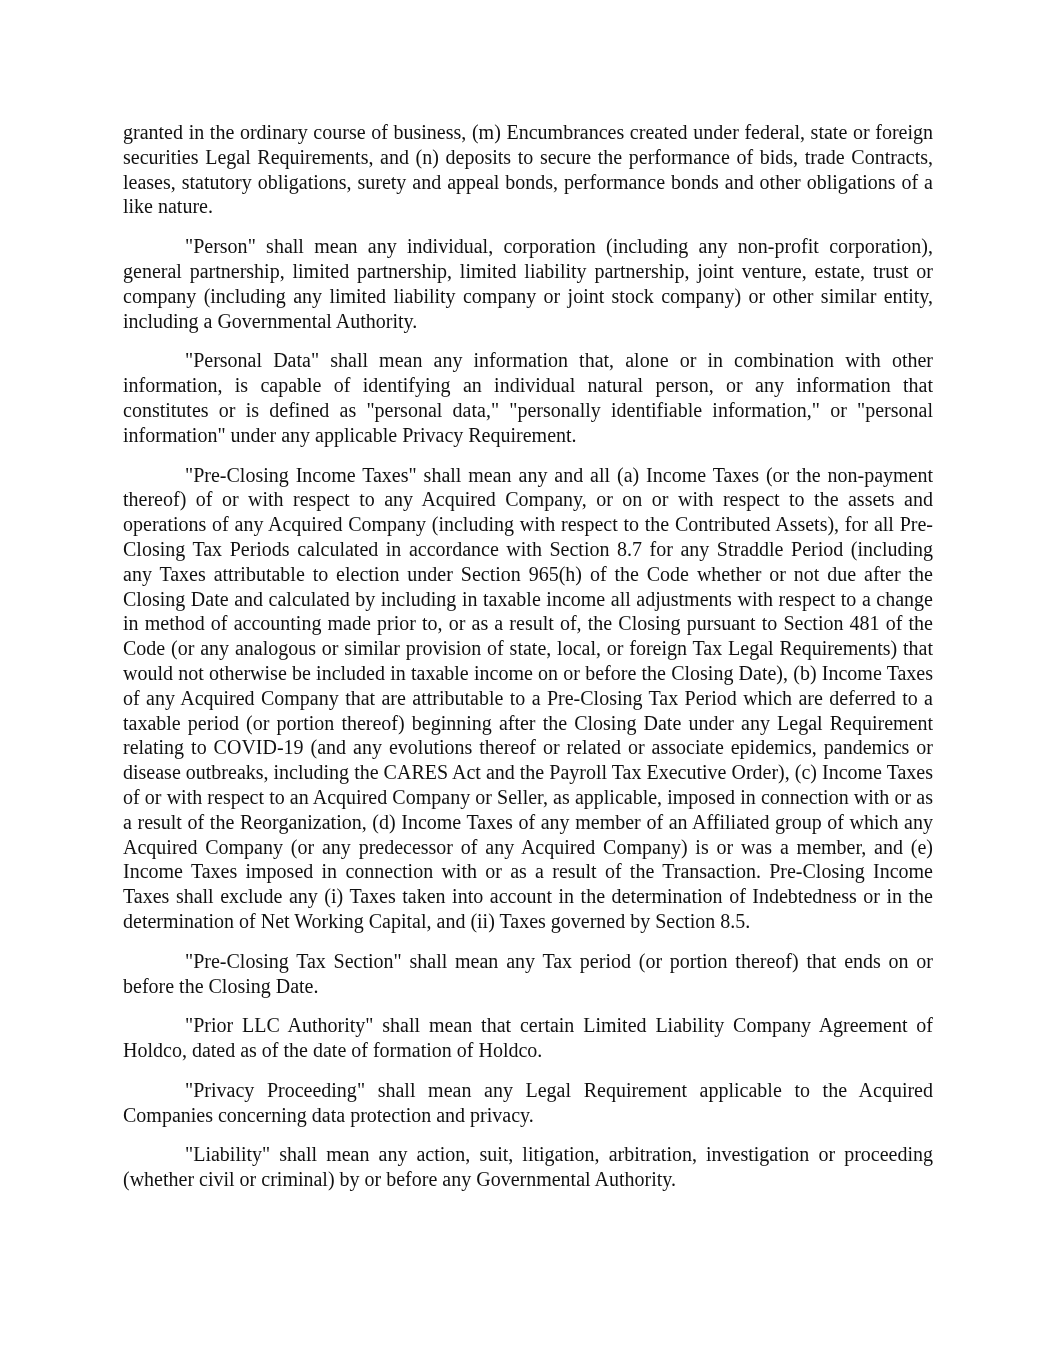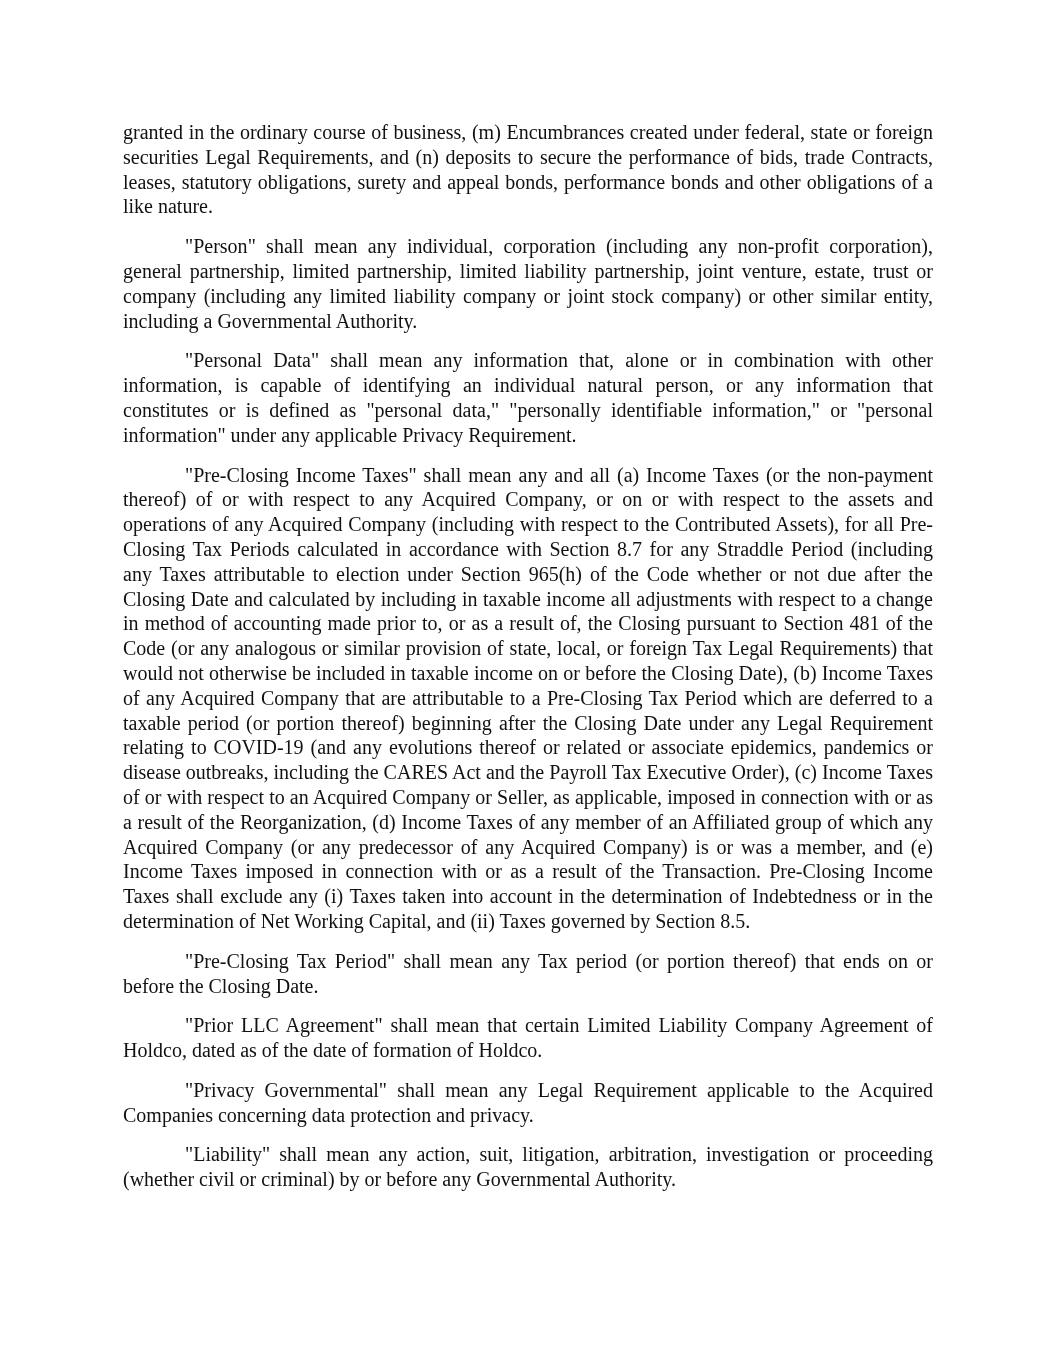--- a/index.html
+++ b/index.html
@@ -41,18 +41,18 @@
 </style>
 </head>
 <body>
 
 <div class="page">
   <div class="content">
       <p class="para"><span class="run">granted in the ordinary course of business, (m) Encumbrances created under federal, state or foreign securities Legal Requirements, and (n) deposits to secure the performance of bids, trade Contracts, leases, statutory obligations, surety and appeal bonds, performance bonds and other obligations of a like nature.</span></p>
       <p class="para indent"><span class="run">"</span><span class="run u">Person</span><span class="run">" shall mean any individual, corporation (including any non-profit corporation), general partnership, limited partnership, limited liability partnership, joint venture, estate, trust or company (including any limited liability company or joint stock company) or other similar entity, including a Governmental Authority.</span></p>
       <p class="para indent"><span class="run">"</span><span class="run u">Personal Data</span><span class="run">" shall mean any information that, alone or in combination with other information, is capable of identifying an individual natural person, or any information that constitutes or is defined as "personal data," "personally identifiable information," or "personal information" under any applicable Privacy Requirement.</span></p>
       <p class="para indent"><span class="run">"</span><span class="run u">Pre-Closing Income Taxes</span><span class="run">" shall mean any and all (a) Income Taxes (or the non-payment thereof) of or with respect to any Acquired Company, or on or with respect to the assets and operations of any Acquired Company (including with respect to the Contributed Assets), for all Pre-Closing Tax Periods calculated in accordance with </span><span class="run u">Section 8.7</span><span class="run"> for any Straddle Period (including any Taxes attributable to election under Section 965(h) of the Code whether or not due after the Closing Date and calculated by including in taxable income all adjustments with respect to a change in method of accounting made prior to, or as a result of, the Closing pursuant to Section 481 of the Code (or any analogous or similar provision of state, local, or foreign Tax Legal Requirements) that would not otherwise be included in taxable income on or before the Closing Date), (b) Income Taxes of any Acquired Company that are attributable to a Pre-Closing Tax Period which are deferred to a taxable period (or portion thereof) beginning after the Closing Date under any Legal Requirement relating to COVID-19 (and any evolutions thereof or related or associate epidemics, pandemics or disease outbreaks, including the CARES Act and the Payroll Tax Executive Order), (c) Income Taxes of or with respect to an Acquired Company or Seller, as applicable, imposed in connection with or as a result of the Reorganization, (d) Income Taxes of any member of an Affiliated group of which any Acquired Company (or any predecessor of any Acquired Company) is or was a member, and (e) Income Taxes imposed in connection with or as a result of the Transaction. Pre-Closing Income Taxes shall exclude any (i) Taxes taken into account in the determination of Indebtedness or in the determination of Net Working Capital, and (ii) Taxes governed by </span><span class="run u">Section 8.5</span><span class="run">.</span></p>
-      <p class="para indent"><span class="run">"</span><span class="run u">Pre-Closing Tax Period</span><span class="run">" shall mean any Tax period (or portion thereof) that ends on or before the Closing Date.</span></p>
-      <p class="para indent"><span class="run">"</span><span class="run u">Prior LLC Agreement</span><span class="run">" shall mean that certain Limited Liability Company Agreement of Holdco, dated as of the date of formation of Holdco.</span></p>
-      <p class="para indent"><span class="run">"</span><span class="run u">Privacy Governmental</span><span class="run">" shall mean any Legal Requirement applicable to the Acquired Companies concerning data protection and privacy.</span></p>
+      <p class="para indent"><span class="run">"</span><span class="run u">Pre-Closing Tax Section</span><span class="run">" shall mean any Tax period (or portion thereof) that ends on or before the Closing Date.</span></p>
+      <p class="para indent"><span class="run">"</span><span class="run u">Prior LLC Authority</span><span class="run">" shall mean that certain Limited Liability Company Agreement of Holdco, dated as of the date of formation of Holdco.</span></p>
+      <p class="para indent"><span class="run">"</span><span class="run u">Privacy Proceeding</span><span class="run">" shall mean any Legal Requirement applicable to the Acquired Companies concerning data protection and privacy.</span></p>
       <p class="para indent"><span class="run">"</span><span class="run u">Liability</span><span class="run">" shall mean any action, suit, litigation, arbitration, investigation or proceeding (whether civil or criminal) by or before any Governmental Authority.</span></p>
     </div>
 </div>
 
 </body></html>

